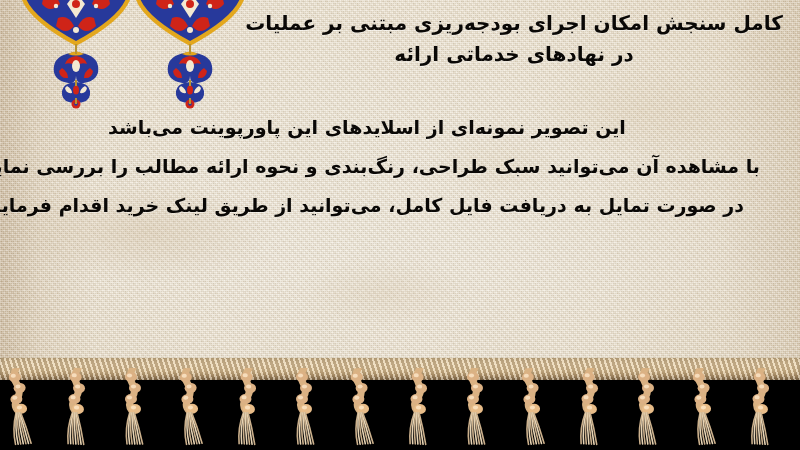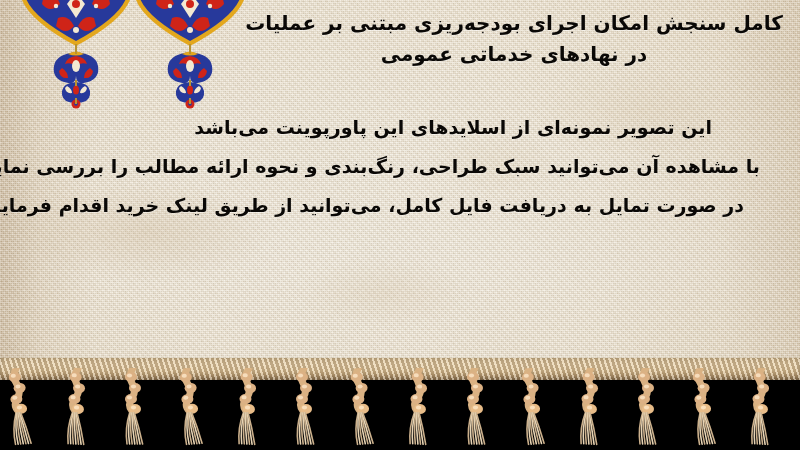--- a/index.html
+++ b/index.html
@@ -123,21 +123,21 @@
     right: 22px;
     left: 22px;
     color: #0a0806;
     font-size: 19px;
     line-height: 39px;
     font-weight: 700;
     letter-spacing: -0.2px;
     text-shadow: 0 1px 0 rgba(255,255,255,0.30);
   }
 
-  .body-line { display: block; text-align: right; white-space: nowrap; }
+  .body-line { display: block; text-align: center; white-space: nowrap; }
   .body-line.l1 { padding-right: 66px; }
   .body-line.l2 { padding-right: 18px; }
   .body-line.l3 { padding-right: 34px; }
 
   
   .ornament {
     position: absolute;
     top: -66px;
     z-index: 6;
     width: 124px;
@@ -263,21 +263,21 @@
   </svg>
 
   <svg class="ornament o2" viewBox="0 0 124 176">
     <use href="#medallion"></use>
     <use href="#pendant"></use>
   </svg>
 
   <div class="text-layer">
     <div class="title">
       <span>کامل سنجش امکان اجرای بودجه‌ریزی مبتنی بر عملیات در</span>
-      <span>نهادهای خدماتی عمومی</span>
+      <span>نهادهای خدماتی ارائه</span>
     </div>
 
     <div class="body-block">
       <span class="body-line l1">این تصویر نمونه‌ای از اسلایدهای این پاورپوینت می‌باشد</span>
       <span class="body-line l2">با مشاهده آن می‌توانید سبک طراحی، رنگ‌بندی و نحوه ارائه مطالب را بررسی نمایید</span>
       <span class="body-line l3">در صورت تمایل به دریافت فایل کامل، می‌توانید از طریق لینک خرید اقدام فرمایید</span>
     </div>
   </div>
 
   <div class="fringe-zone">

